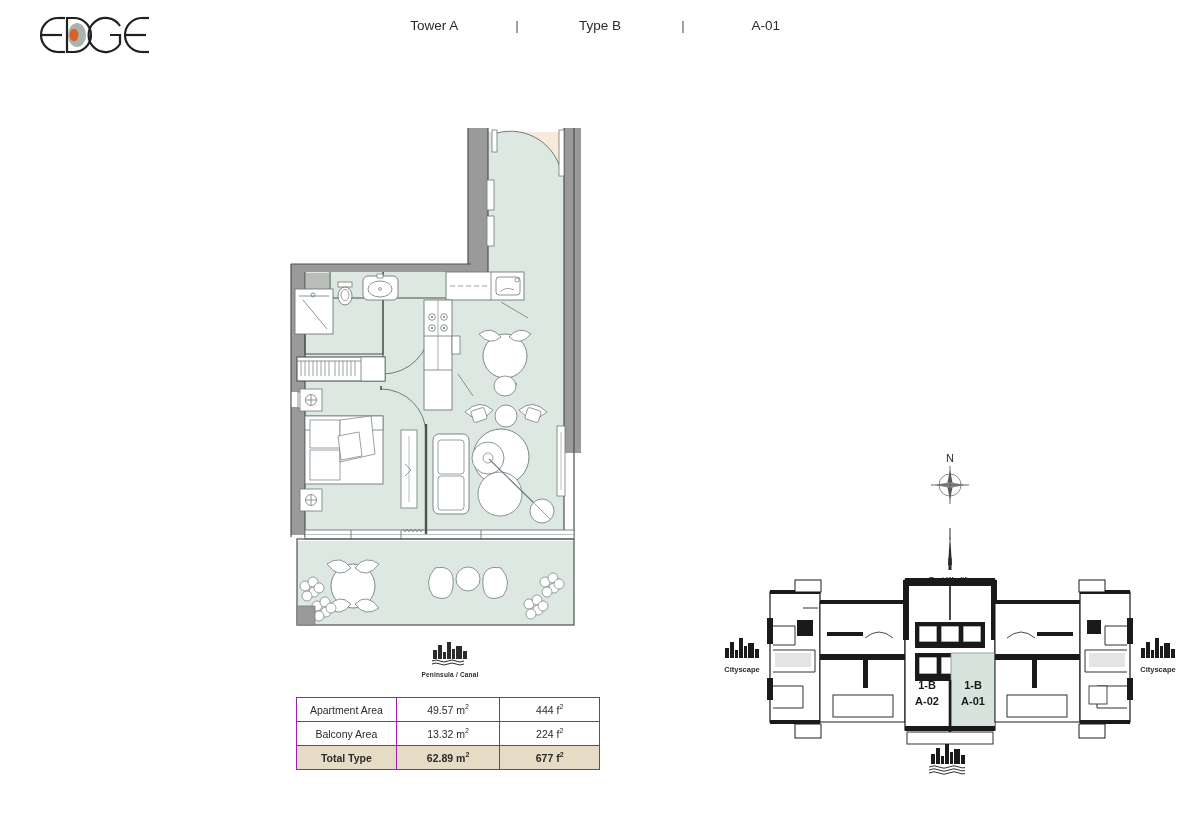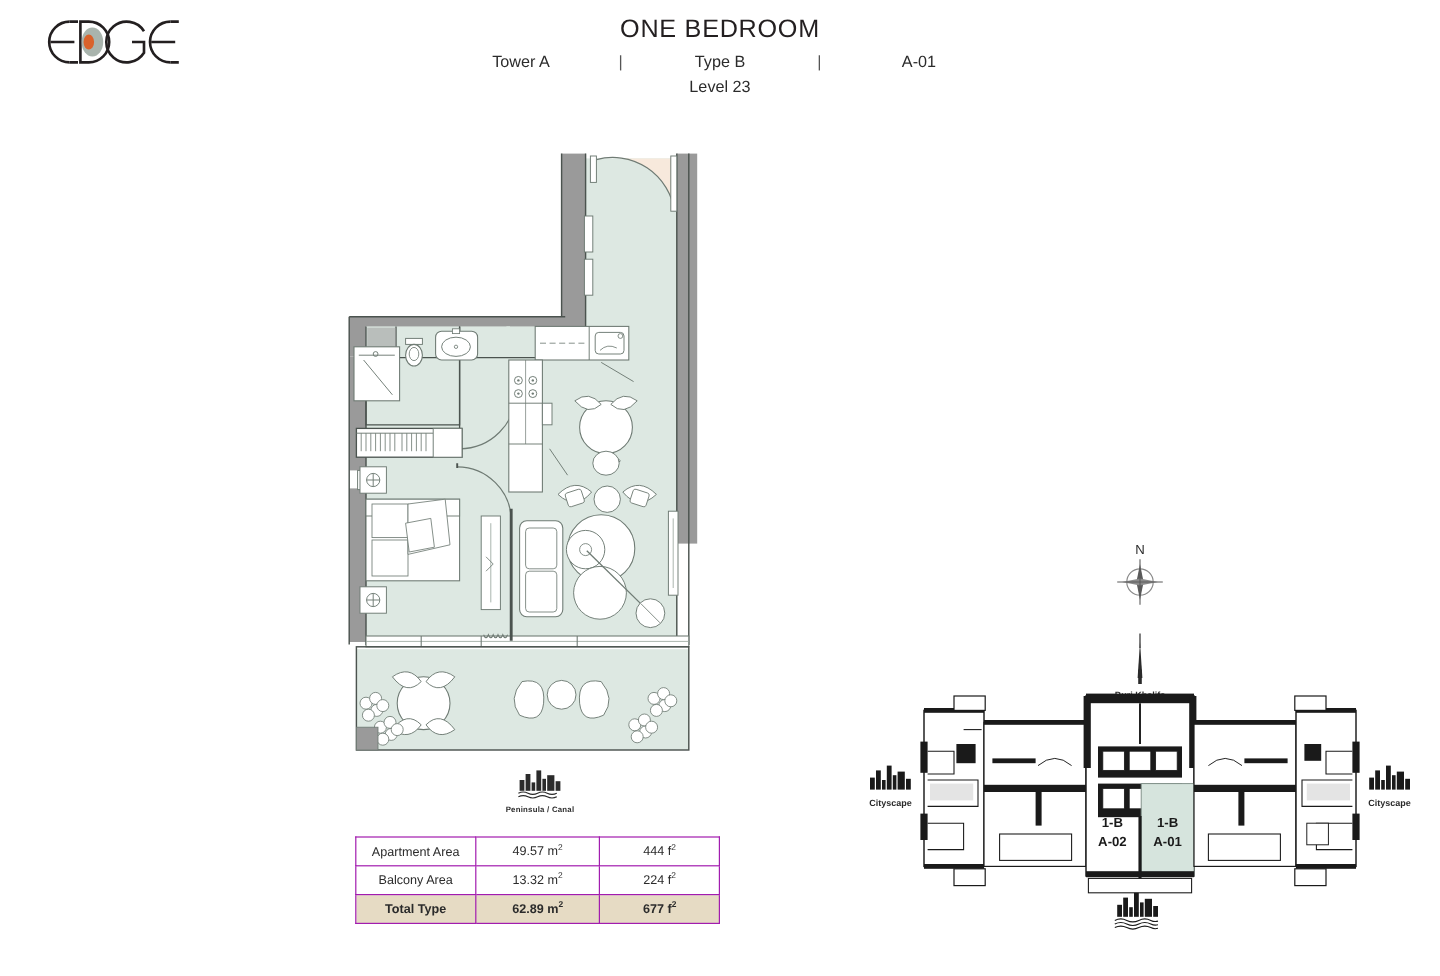--- a/index.html
+++ b/index.html
@@ -116,29 +116,27 @@
       <path d="M86,12 A17,17 0 1 0 86,30 L86,21 L76,21" fill="none" stroke="#231f20" stroke-width="2.2"></path>
 
       <path d="M108,4 A17,17 0 0 0 108,38" fill="none" stroke="#231f20" stroke-width="2.2"></path>
       <line x1="108" y1="4" x2="115" y2="4" stroke="#231f20" stroke-width="2.2"></line>
       <line x1="108" y1="38" x2="115" y2="38" stroke="#231f20" stroke-width="2.2"></line>
       <line x1="92" y1="21" x2="112" y2="21" stroke="#231f20" stroke-width="2.2"></line>
     </svg>
   </div>
 
   <div id="title-block">
-    <div class="plan-title">ONE BEDROOM</div>
     <div class="subtitle-row">
       <span class="seg">Tower A</span>
       <span class="sep">|</span>
       <span class="seg">Type B</span>
       <span class="sep">|</span>
       <span class="seg">A-01</span>
     </div>
-    <div class="level-row">Level 23</div>
   </div>
 
 </div>
 
 <div id="plan-wrap">
   <svg id="plan-svg" width="310" height="515" viewBox="0 0 310 515">
     <defs>
       <clipPath id="unitClip">
         <path d="M97,318 L97,430 L8,430 L8,172 L183,172 L183,5 L297,5 L297,430 L297,430 Z"></path>
       </clipPath>

